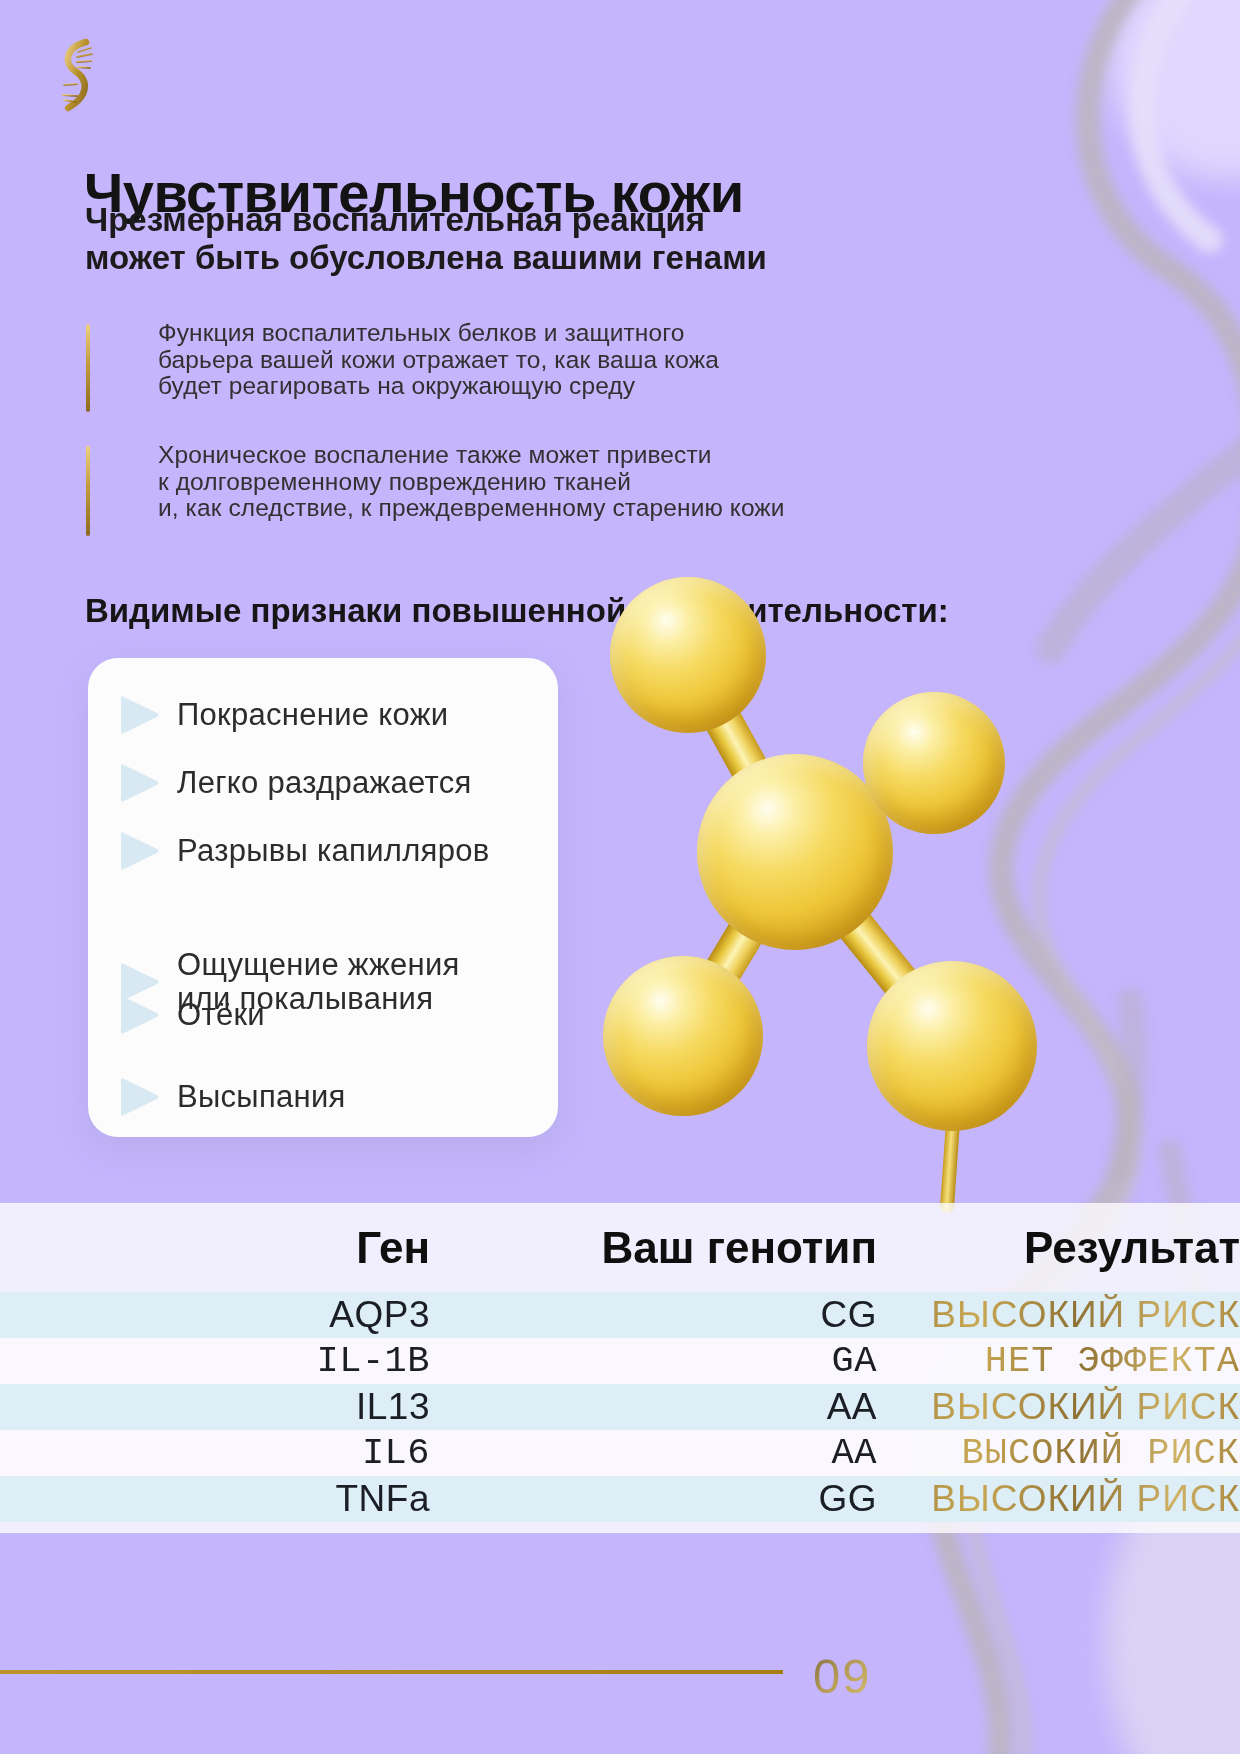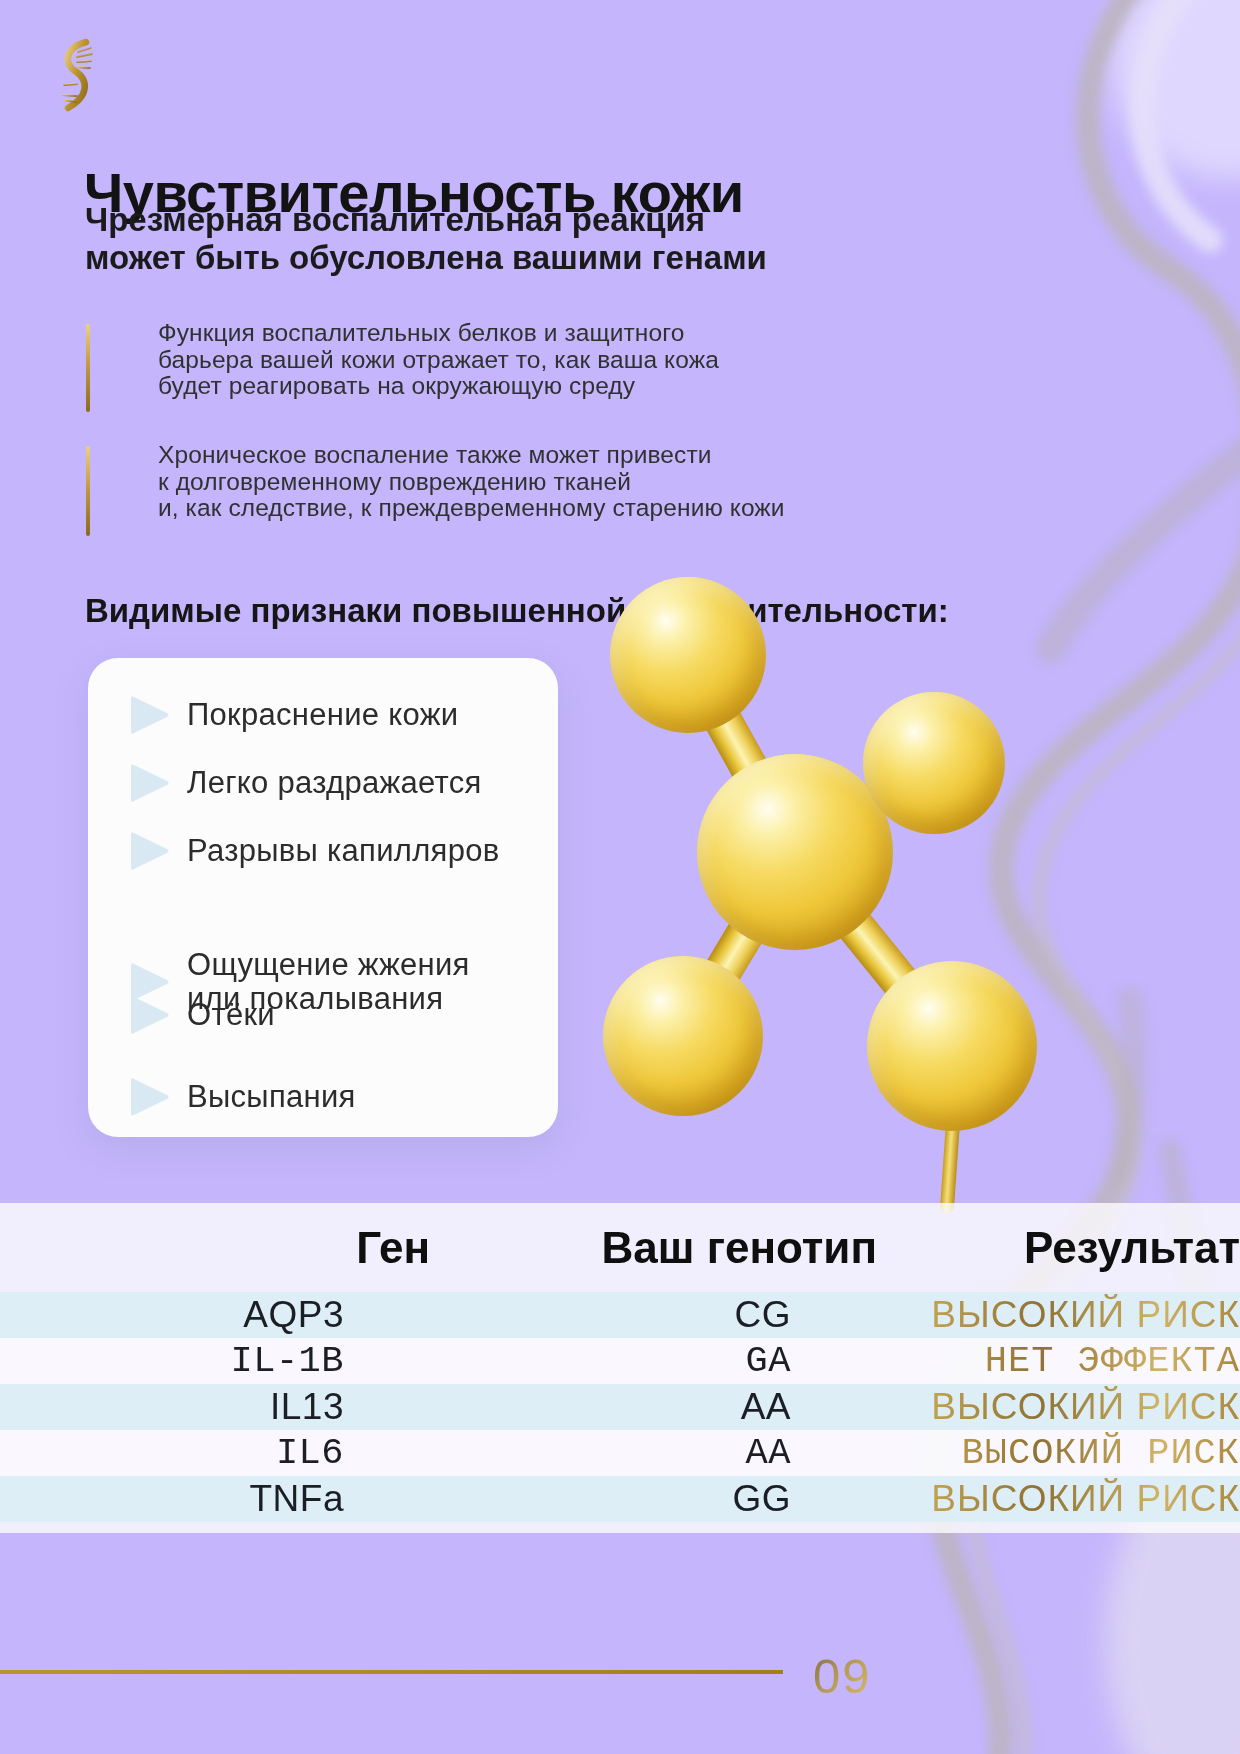--- a/index.html
+++ b/index.html
@@ -30,21 +30,21 @@
               font-weight:400;letter-spacing:.1px;}
   #para-1{top:320px;} #para-1 .gold-bar{height:88px;margin-top:4px;}
   #para-2{top:442px;} #para-2 .gold-bar{height:90px;margin-top:4px;}
 
   
   #signs-heading{position:absolute;left:85px;top:592px;font-size:33px;font-weight:700;
                  color:#161616;z-index:2;}
   #signs-card{position:absolute;left:88px;top:658px;width:470px;height:479px;
               background:#fcfcfd;border-radius:30px;z-index:4;
               box-shadow:0 12px 34px rgba(130,135,155,.18);}
-  .sign-item{position:absolute;left:40px;display:flex;align-items:center;}
+  .sign-item{position:absolute;left:30px;display:flex;align-items:center;}
   .sign-icon{flex:0 0 42px;width:42px;height:40px;margin-right:17px;}
   .sign-icon svg{display:block;}
   .sign-label{font-size:31px;line-height:34px;color:#2c2c2c;letter-spacing:.3px;}
   #sign-0{top:37px;height:40px;} #sign-1{top:105px;height:40px;}
   #sign-2{top:173px;height:40px;} #sign-3{top:250px;height:68px;margin-top:40px;}
   #sign-4{top:337px;height:40px;} #sign-5{top:419px;height:40px;}
 
   
   .mol{position:absolute;z-index:2;}
   .ball{border-radius:50%;
@@ -64,21 +64,21 @@
   #ball-r {left:863px;top:692px;width:142px;height:142px;z-index:3;}
   #ball-bl{left:603px;top:956px;width:160px;height:160px;z-index:3;}
   #ball-br{left:867px;top:961px;width:170px;height:170px;z-index:3;}
 
   
   #gene-table{position:absolute;left:0;top:1203px;width:1240px;height:330px;
               background:rgba(252,252,253,.80);z-index:5;text-align:right;}
   .thead{display:flex;height:89px;align-items:center;padding-left:82px;
          font-size:44px;font-weight:800;color:#0f0f0f;}
   .th-gene{width:348px;} .th-geno{width:447px;} .th-res{flex:1;}
-  .trow{display:flex;height:46px;align-items:center;
+  .trow{display:flex;height:46px;align-items:center;padding-left:86px;
         font-size:37px;font-weight:300;color:#1b1e24;letter-spacing:.5px;}
   .trow.blue{background:#ddeef6;}
   .trow.white{background:rgba(255,255,255,.6);font-family:Liberation Mono, monospace;}
   .td-gene{width:344px;} .td-geno{width:447px;}
   .td-res{flex:1;font-weight:300;letter-spacing:1px;
     background:linear-gradient(94deg,#9a7a35 0%,#c9a854 28%,#8f7134 55%,#cfb366 82%,#a8863d 100%);
     -webkit-background-clip:text;background-clip:text;
     -webkit-text-fill-color:transparent;color:#a8863d;}
 
   

